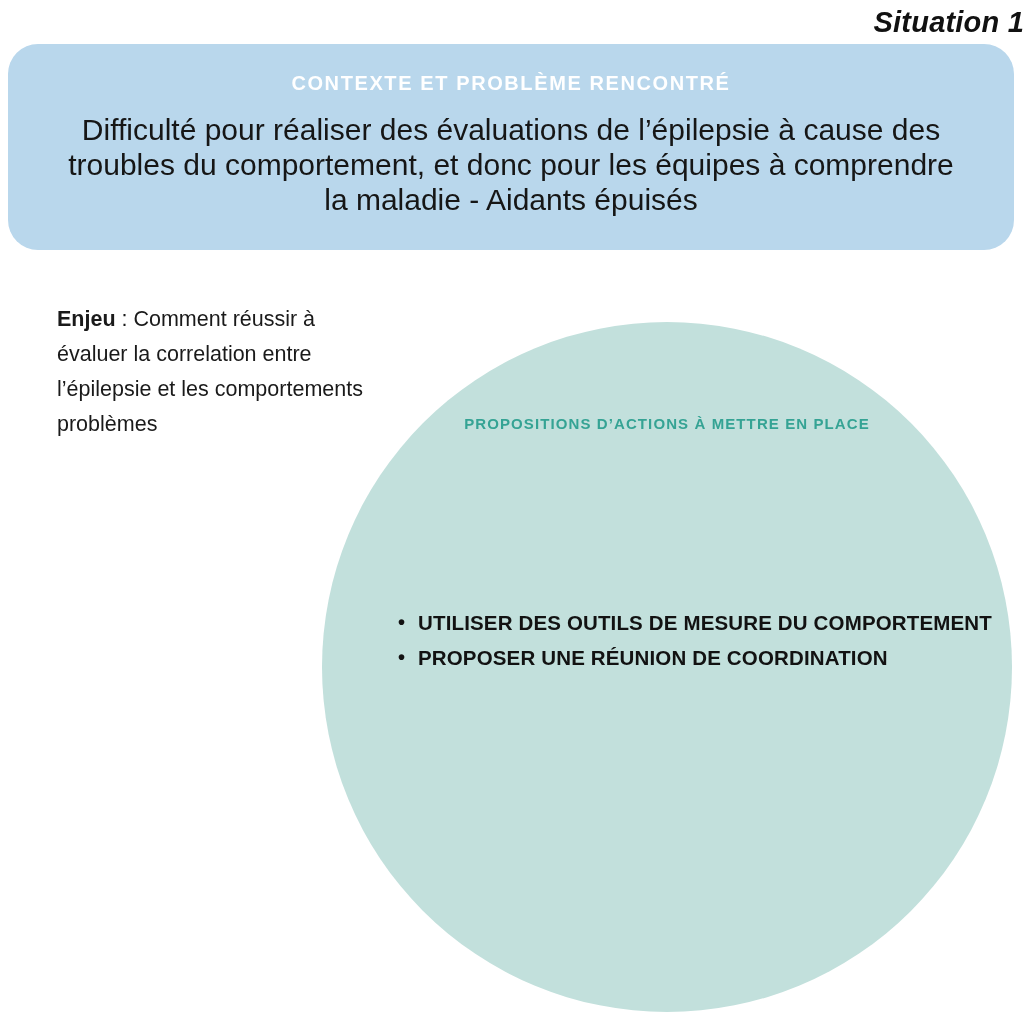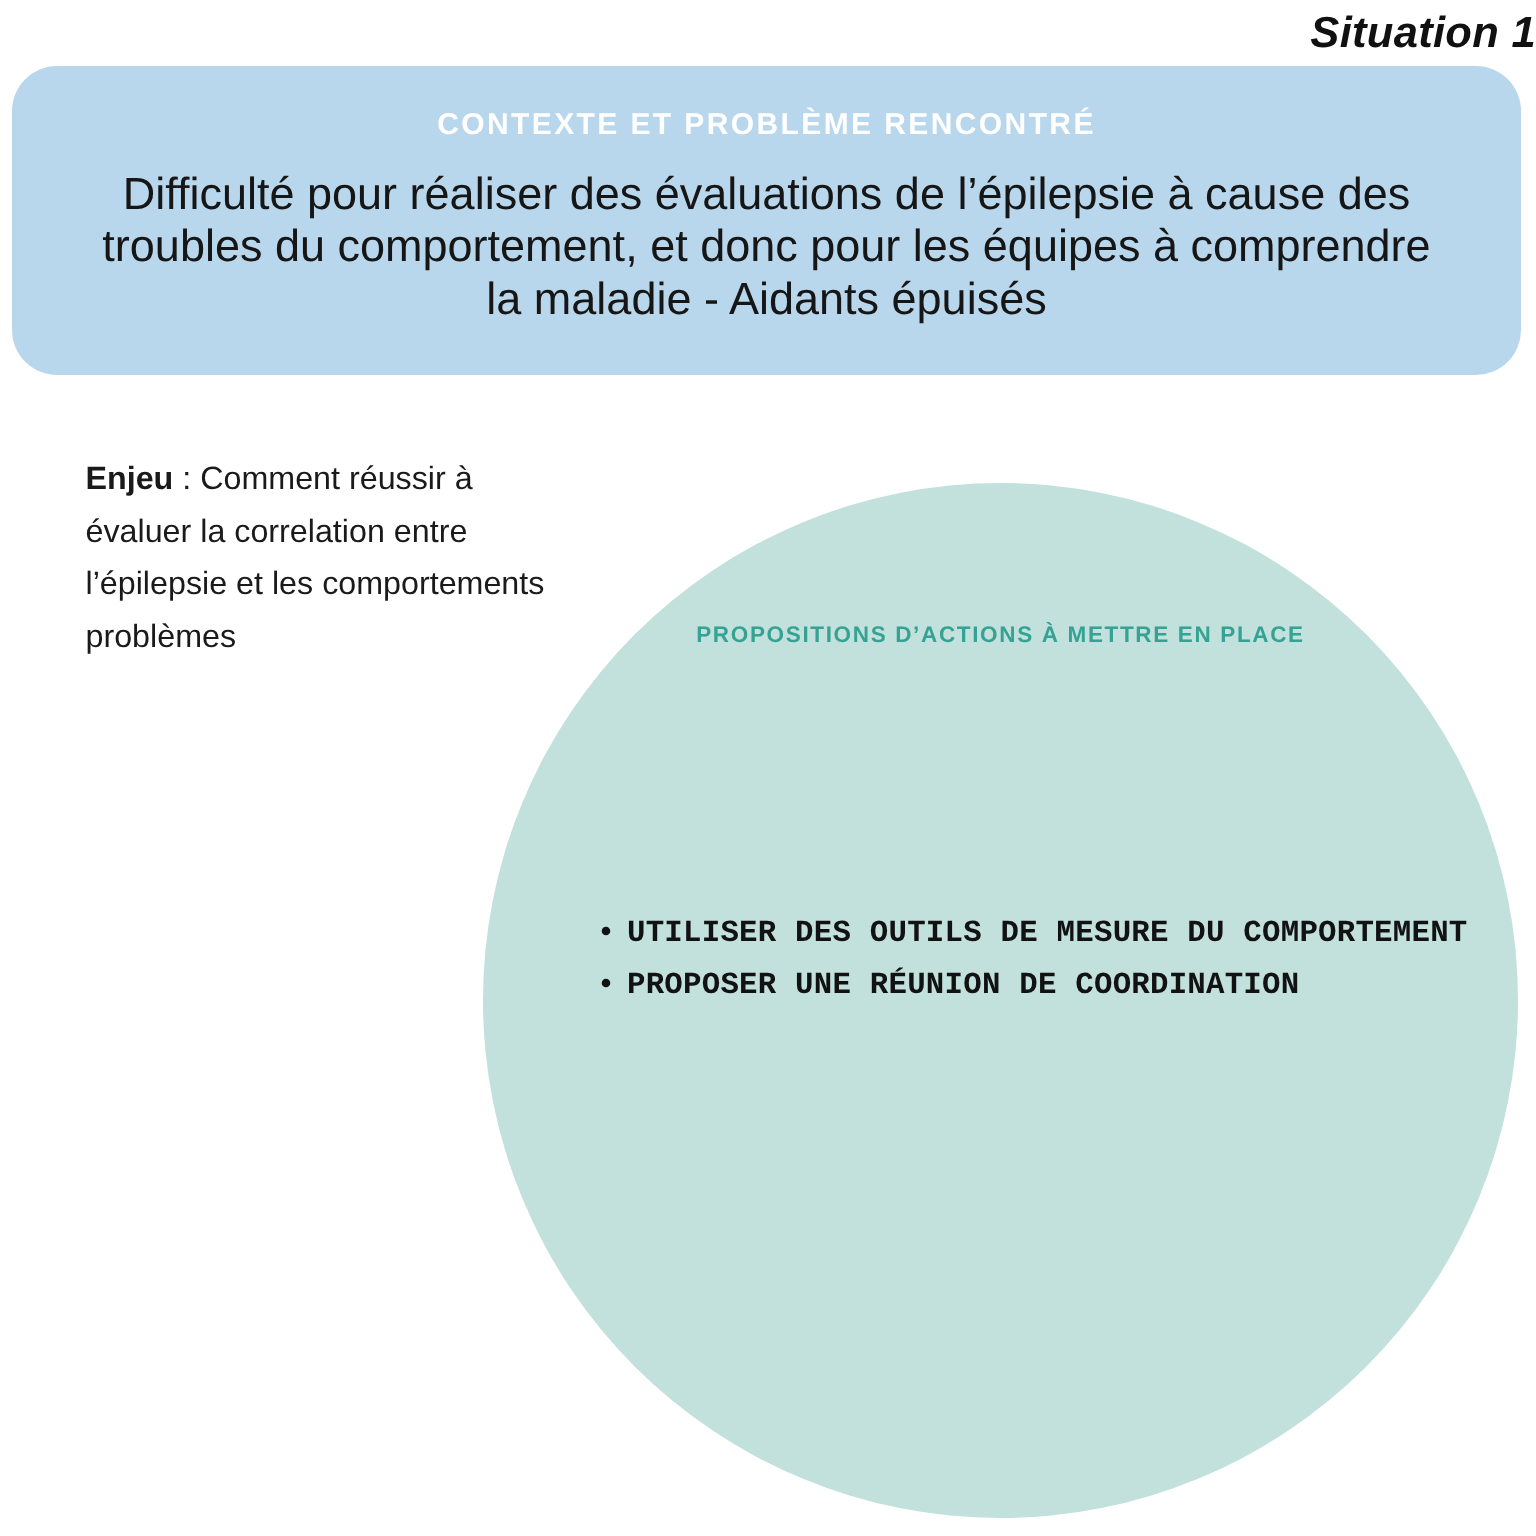--- a/index.html
+++ b/index.html
@@ -115,21 +115,20 @@
   }
   .actions-list li {
     position: relative;
     color: #121212;
     font-size: 20.5px;
     font-weight: bold;
     letter-spacing: 0.15px;
     line-height: 35px;
     padding-left: 20px;
     margin: 0;
-    font-family: Liberation Mono, monospace;
   }
   .actions-list li::before {
     content: "\2022";
     position: absolute;
     left: 0;
     top: 0;
     font-size: 20px;
     line-height: 35px;
     color: #121212;
   }

